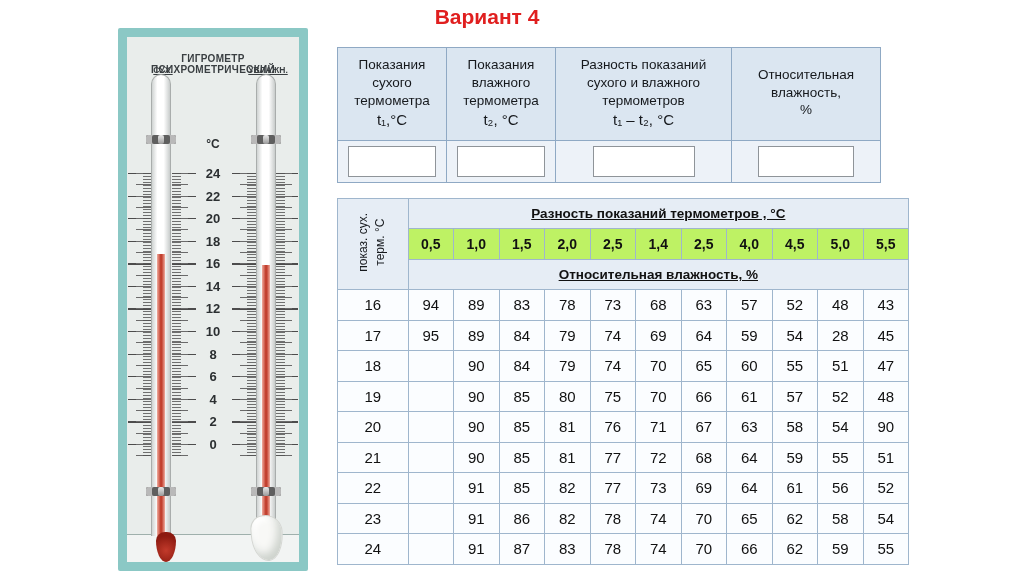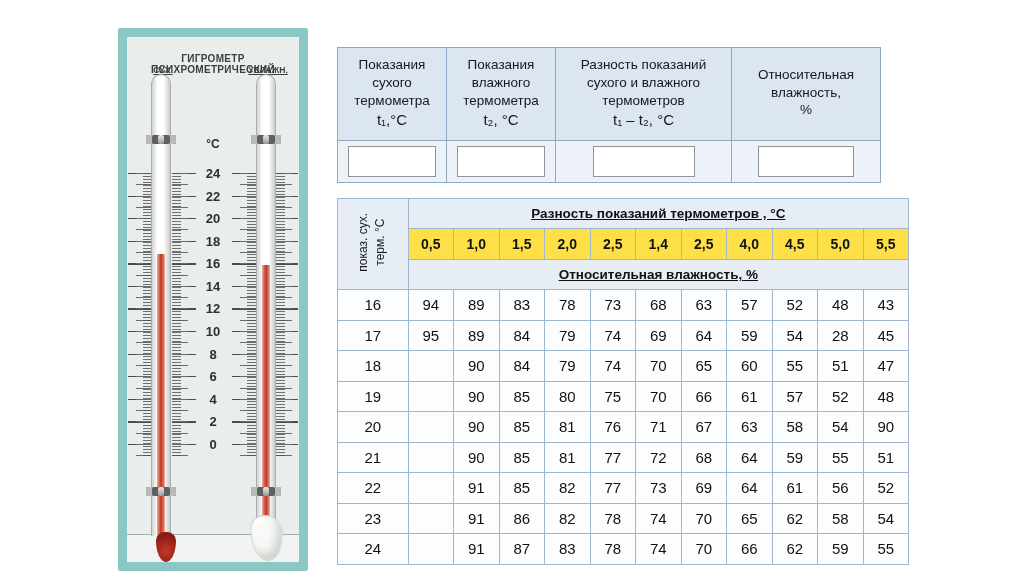--- a/index.html
+++ b/index.html
@@ -71,32 +71,33 @@
                 vertical-align:middle; width:88px; }
   .answer-box.w3 { width:102px; } .answer-box.w4 { width:96px; }
 
   
   .psy-table { position:absolute; left:337px; top:198px; border-collapse:collapse;
                table-layout:fixed; color:#111; }
   .psy-table td { border:1px solid #9fb6cd; text-align:center; vertical-align:middle;
                   font-size:15px; background:#fbfdff; overflow:hidden; }
   .psy-table tr.ph1 td, .psy-table tr.ph3 td { height:30px; background:#e6edf5;
                   font-size:13.5px; font-weight:700;text-decoration:underline; }
-  .psy-table tr.ph2 td { height:31px; background:#fde047; font-size:14px; font-weight:600; }
+  .psy-table tr.ph2 td { height:31px; background:#bef264; font-size:14px; font-weight:600; }
   .psy-table tbody td { height:30.5px; }
   .corner-cell { background:#e6edf5 !important; }
   .vert-text { writing-mode:vertical-rl; transform:rotate(180deg); white-space:pre-line;
                font-size:12px; line-height:1.45; font-weight:400; color:#16191d;
                display:inline-block; }
 </style>
 </head>
 <body>
 
 <div class="page">
 
+  <div class="slide-title">Вариант 4</div>
 
   <div class="hygro">
     <div class="hygro-inner">
       <div class="hg-title">ГИГРОМЕТР ПСИХРОМЕТРИЧЕСКИЙ</div>
       <div class="hg-lbl hg-lbl-dry">СУХ.</div>
       <div class="hg-lbl hg-lbl-wet">УВЛАЖН.</div>
 
       <div class="reservoir-area"></div>
 
       <div class="tickband tb-anchor-r" style="left:1px"></div>

